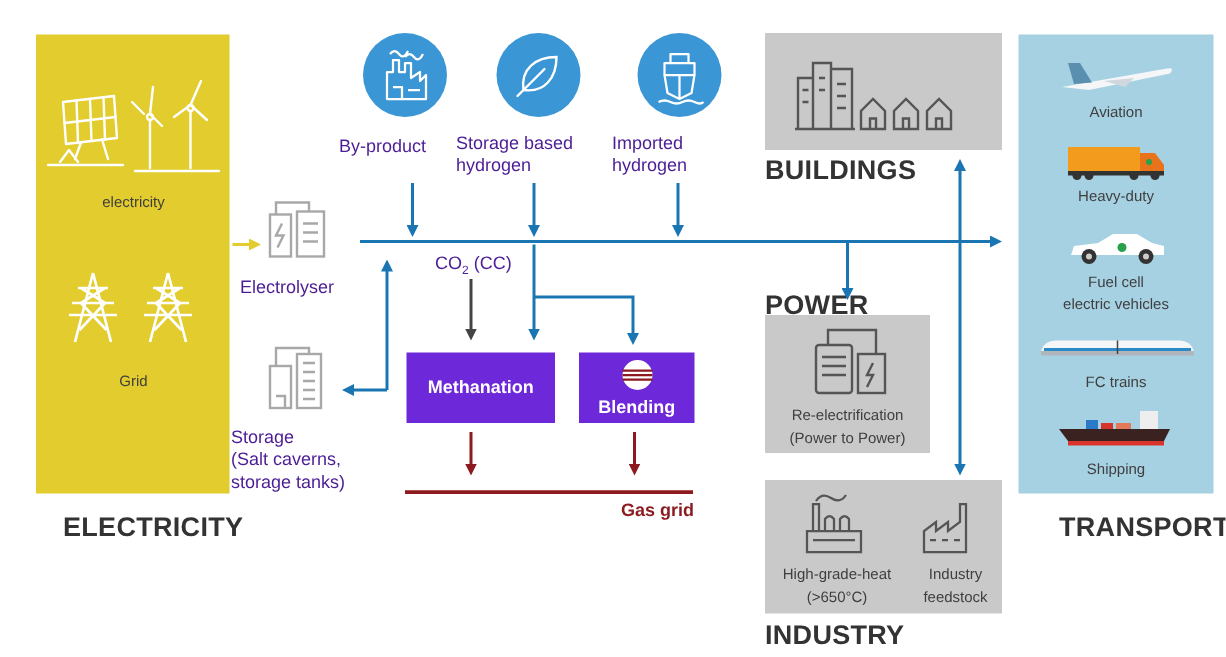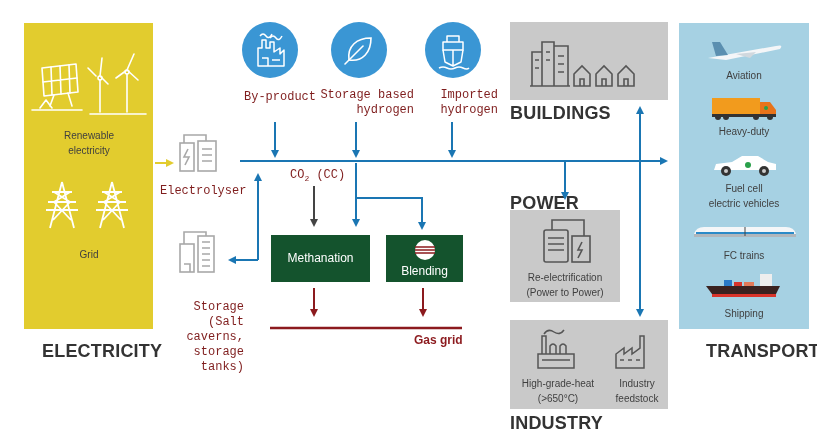--- a/index.html
+++ b/index.html
@@ -3,23 +3,23 @@
 <meta charset="utf-8">
 <style>
   html, body { margin: 0; padding: 0; background: #ffffff; }
   body { width: 817px; height: 438px; position: relative; overflow: hidden;
          font-family: "Liberation Sans", sans-serif; }
   .abs { position: absolute; }
   .panel-yellow { left: 24px; top: 23px; width: 129px; height: 306px; background: #e2cc2e; }
   .panel-blue { left: 679px; top: 23px; width: 130px; height: 306px; background: #a6d1e3; }
   .grey-box { background: #c9c9c9; }
   .lbl { color: #3f3f3f; font-size: 10px; text-align: center; line-height: 15px; }
-  .lbl-grey { color: #7f1d1d; font-size: 12px; text-align: right; line-height: 15px; font-family: Liberation Mono, monospace; }
+  .lbl-grey { color: #4c1d95; font-size: 12px; text-align: left; line-height: 15px; }
   .section-title { color: #333; font-weight: bold; font-size: 18px; letter-spacing: 0.2px; }
-  .red-box { background: #14532d; color: #fff; font-size: 12px; font-weight: normal; text-align: center; }
+  .red-box { background: #6d28d9; color: #fff; font-size: 12px; font-weight: bold; text-align: center; }
   .circle { width: 56px; height: 56px; border-radius: 50%; background: #3a96d4; }
   svg.full { position: absolute; left: 0; top: 0; width: 817px; height: 438px; pointer-events: none; }
   .gas { color: #8c1a1e; font-size: 12px; font-weight: bold; }
 </style>
 </head>
 <body>
 
 <div class="abs panel-yellow"></div>
 <svg class="abs" style="left:30px;top:48px;width:118px;height:72px" viewBox="0 0 118 72">
   <g fill="none" stroke="#fff" stroke-width="1.6" stroke-linecap="round" stroke-linejoin="round">
@@ -28,21 +28,20 @@
     <path d="M24 47 L20 58 M38 45 L42 58 M10 60 L16 52 L22 60"></path>
     <path d="M2 62 L52 62"></path>
     <path d="M70 64 L70 32 M66 28 L58 20 M70 28 L78 36 M70 28 L72 10"></path>
     <circle cx="70" cy="30" r="2"></circle>
     <path d="M97 64 L97 26 M97 22 L104 6 M97 22 L86 30 M97 22 L108 32"></path>
     <circle cx="97" cy="24" r="2"></circle>
     <path d="M60 66 L116 66"></path>
   </g>
 </svg>
 <div class="abs lbl" style="left:30px;top:128px;width:118px;">
-  <div>Renewable</div>
   <div>electricity</div>
 </div>
 <svg class="abs" style="left:42px;top:180px;width:94px;height:50px" viewBox="0 0 94 50">
   <g fill="none" stroke="#fff" stroke-width="1.8" stroke-linejoin="round">
     <path d="M20 2 L8 48 M20 2 L32 48 M10 12 L30 12 M6 22 L34 22 M12 12 L28 22 M28 12 L12 22 M12 22 L29 40 M28 22 L11 40 M4 30 L36 30"></path>
     <path d="M70 2 L58 48 M70 2 L82 48 M60 12 L80 12 M56 22 L84 22 M62 12 L78 22 M78 12 L62 22 M62 22 L79 40 M78 22 L61 40 M54 30 L86 30"></path>
   </g>
 </svg>
 <div class="abs lbl" style="left:30px;top:247px;width:118px;">Grid</div>
 <div class="abs section-title" style="left:42px;top:341px;">ELECTRICITY</div>
@@ -57,21 +56,21 @@
 </svg>
 <div class="abs lbl-grey" style="left:160px;top:184px;width:80px;">Electrolyser</div>
 
 <svg class="abs" style="left:176px;top:228px;width:44px;height:46px" viewBox="0 0 44 46">
   <g fill="none" stroke="#a8a8a8" stroke-width="1.6">
     <rect x="4" y="16" width="14" height="28"></rect>
     <rect x="22" y="8" width="16" height="36"></rect>
     <path d="M8 16 L8 4 L30 4 L30 8 M26 14 L34 14 M26 20 L34 20 M26 26 L34 26 M26 32 L34 32 M26 38 L34 38 M8 36 L14 36 L14 44"></path>
   </g>
 </svg>
-<div class="abs lbl-grey" style="left:154px;top:284px;width:90px;margin-top:16px;">
+<div class="abs lbl-grey" style="left:154px;top:284px;width:90px;">
   <div>Storage</div>
   <div>(Salt caverns,</div>
   <div>storage tanks)</div>
 </div>
 
 <div class="abs circle" style="left:242px;top:22px;">
   <svg width="56" height="56" viewBox="0 0 56 56">
     <g fill="none" stroke="#fff" stroke-width="1.5" stroke-linejoin="round">
       <path d="M16 44 L16 26 L20 26 L20 18 L24 18 L24 26 L28 26 L28 20 L32 20 L32 30 L38 26 L38 32 L42 28 L42 44 Z"></path>
       <path d="M18 14 Q21 10 24 14 T30 12 M28 16 Q31 12 34 16 T40 14"></path>

